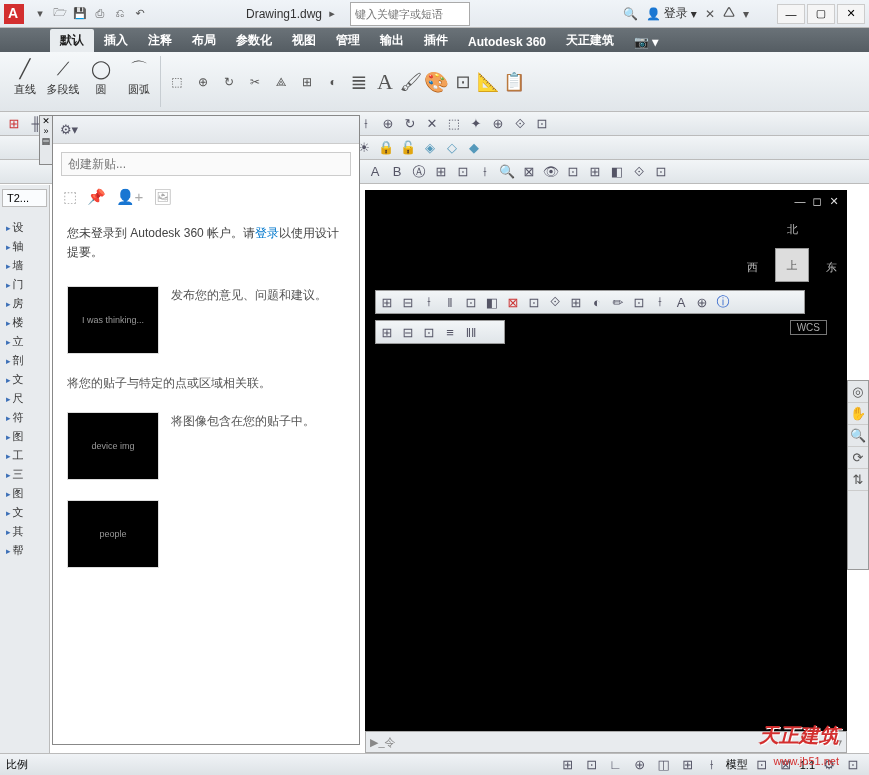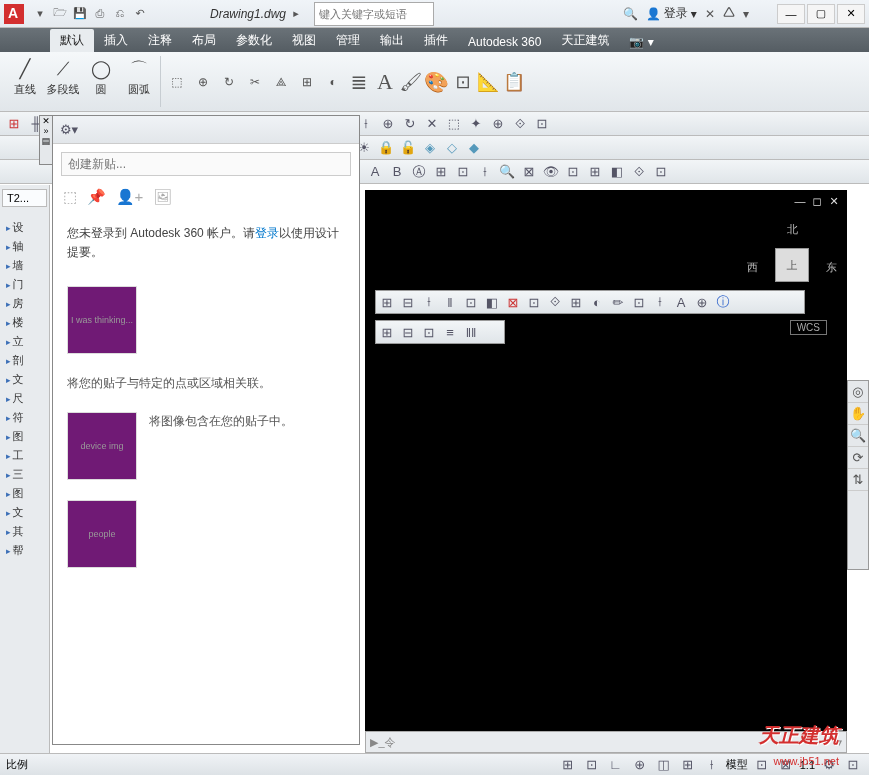--- a/index.html
+++ b/index.html
@@ -1,29 +1,29 @@
 <!DOCTYPE html>
 <html><head>
 <meta charset="utf-8">
 <style>
 * { margin: 0; padding: 0; box-sizing: border-box; font-family: "Microsoft YaHei", Arial, sans-serif; }
 body { width: 869px; height: 775px; background: #fff; overflow: hidden; position: relative; }
 .title-bar { height: 28px; background: linear-gradient(#f0f4f8, #e5eaef); display: flex; align-items: center; padding: 0 4px; border-bottom: 1px solid #bbb; }
 .app-icon { width: 20px; height: 20px; background: #d32f2f; margin-right: 6px; position: relative; }
 .app-icon::before { content: "A"; color: white; font-weight: bold; font-size: 14px; position: absolute; top: 1px; left: 4px; }
 .qat-btn { width: 18px; height: 18px; margin: 0 1px; display: inline-flex; align-items: center; justify-content: center; font-size: 11px; color: #555; }
-.doc-name { margin-left: 60px; font-size: 12px; color: #333; font-style: italic; }
+.doc-name { margin-left: 96px; font-size: 12px; color: #333; }
 .search-box { margin-left: 8px; width: 120px; height: 24px; border: 1px solid #aaa; background: #fff; font-size: 11px; padding: 0 4px; color: #999; }
 .title-right { margin-left: auto; display: flex; gap: 8px; align-items: center; }
 .title-icon { font-size: 12px; color: #555; }
 .login-icon { display: flex; align-items: center; gap: 3px; font-size: 12px; color: #333; }
 .win-controls { display: flex; gap: 2px; margin-left: 20px; }
 .win-btn { width: 28px; height: 20px; border: 1px solid #ccc; background: #f5f5f5; font-size: 11px; display: flex; align-items: center; justify-content: center; }
 .ribbon-tabs { height: 24px; background: linear-gradient(#6a7278, #555d63); display: flex; align-items: flex-end; padding-left: 50px; }
-.ribbon-tab { padding: 3px 10px; font-size: 12px; color: #fff; cursor: pointer; }
+.ribbon-tab { padding: 3px 10px; font-size: 12px; color: #fff; cursor: pointer; font-weight: bold; }
 .ribbon-tab.active { background: #e8ecef; color: #222; border-radius: 2px 2px 0 0; }
 .ribbon-content { height: 60px; background: linear-gradient(#f5f8fa, #e1e6ea); border-bottom: 1px solid #bbb; display: flex; padding: 4px; }
 .ribbon-panel { display: flex; flex-direction: column; border-right: 1px solid #c7cdd2; padding: 0 4px; }
 .panel-buttons { display: flex; gap: 4px; }
 .big-btn { display: flex; flex-direction: column; align-items: center; font-size: 11px; color: #333; width: 34px; }
 .big-btn-icon { width: 26px; height: 26px; display: flex; align-items: center; justify-content: center; font-size: 18px; color: #444; }
 .small-btn { width: 20px; height: 20px; display: flex; align-items: center; justify-content: center; font-size: 12px; color: #555; border: 1px solid transparent; }
 .ribbon-right { display: flex; flex-wrap: wrap; gap: 6px; align-items: center; padding: 2px 6px; }
 .toolbar-strip { height: 24px; background: linear-gradient(#f2f5f7, #e0e5e9); border-bottom: 1px solid #bbb; display: flex; align-items: center; padding: 0 4px; gap: 2px; overflow: hidden; }
 .tb-icon { width: 20px; height: 20px; display: inline-flex; align-items: center; justify-content: center; font-size: 13px; color: #556; border: 1px solid transparent; }
@@ -35,21 +35,21 @@
 .design-feed { position: absolute; top: 115px; left: 52px; width: 308px; height: 630px; background: #fff; border: 1px solid #888; z-index: 50; }
 .feed-header { height: 28px; background: linear-gradient(#f0f3f6, #e2e6ea); border-bottom: 1px solid #ccc; display: flex; align-items: center; padding: 0 6px; gap: 6px; }
 .feed-close { position: absolute; top: -1px; left: -14px; width: 14px; height: 50px; background: #e5e8eb; border: 1px solid #888; }
 .feed-close span { display: block; font-size: 9px; text-align: center; }
 .feed-input { margin: 8px; width: calc(100% - 16px); height: 24px; border: 1px solid #ccc; padding: 8px 6px; font-size: 12px; color: #999; background: #fafafa; }
 .feed-toolbar { display: flex; gap: 10px; padding: 4px 10px; color: #aaa; font-size: 15px; }
 .feed-body { padding: 14px; font-size: 12px; color: #444; }
 .feed-msg { margin-bottom: 14px; line-height: 1.6; }
 .feed-link { color: #0077cc; }
 .feed-item { display: flex; gap: 12px; padding: 10px 0; border-top: 0; }
-.feed-img { width: 70px; height: 68px; border: 1px solid #ddd; display: flex; align-items: center; justify-content: center; font-size: 9px; color: #999; background: #701a75; }
+.feed-img { width: 92px; height: 68px; border: 1px solid #ddd; display: flex; align-items: center; justify-content: center; font-size: 9px; color: #999; background: #000000; }
 .feed-text { flex: 1; font-size: 12px; color: #555; line-height: 1.5; }
 .drawing-area { position: absolute; top: 190px; left: 365px; right: 22px; bottom: 22px; background: #000; }
 .viewcube { position: absolute; top: 30px; right: 10px; width: 90px; height: 90px; }
 .vc-center { position: absolute; top: 28px; left: 28px; width: 34px; height: 34px; background: #ddd; border: 1px solid #999; display: flex; align-items: center; justify-content: center; font-size: 11px; color: #555; }
 .vc-dir { position: absolute; font-size: 11px; color: #bbb; }
 .wcs-label { position: absolute; top: 130px; right: 20px; border: 1px solid #777; padding: 1px 6px; font-size: 10px; color: #aaa; }
 .nav-bar { position: absolute; top: 200px; right: 0; width: 22px; background: #e5e8eb; border: 1px solid #999; }
 .nav-btn { width: 20px; height: 22px; display: flex; align-items: center; justify-content: center; font-size: 13px; color: #555; border-bottom: 1px solid #ccc; }
 .doc-controls { position: absolute; top: 4px; right: 6px; display: flex; gap: 3px; }
 .doc-btn { width: 14px; height: 14px; color: #ddd; font-size: 11px; display: flex; align-items: center; justify-content: center; }
@@ -243,20 +243,21 @@
     <span>👤+</span>
     <span>🖼</span>
   </div>
   <div class="feed-body">
     <div class="feed-msg">
       <span>您未登录到 Autodesk 360 帐户。请</span><a class="feed-link">登录</a><span>以使用设计提要。</span>
     </div>
     <div id="feed-items">
         <div class="feed-item">
           <div class="feed-img">I was thinking...</div>
+          <div class="feed-text">发布您的意见、问题和建议。</div>
         </div>
         <div class="feed-item">
           <div class="feed-text">将您的贴子与特定的点或区域相关联。</div>
         </div>
         <div class="feed-item">
           <div class="feed-img">device img</div>
           <div class="feed-text">将图像包含在您的贴子中。</div>
         </div>
         <div class="feed-item">
           <div class="feed-img">people</div>

